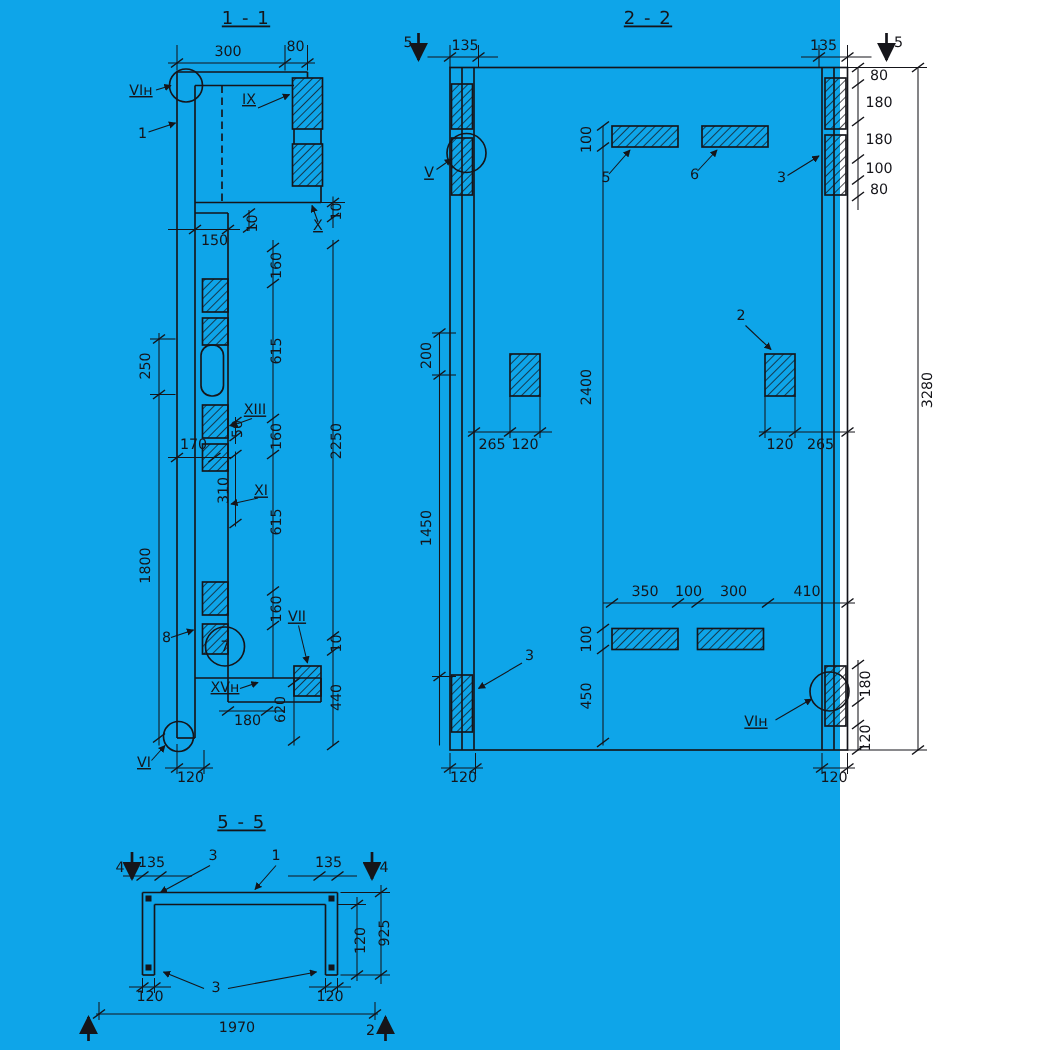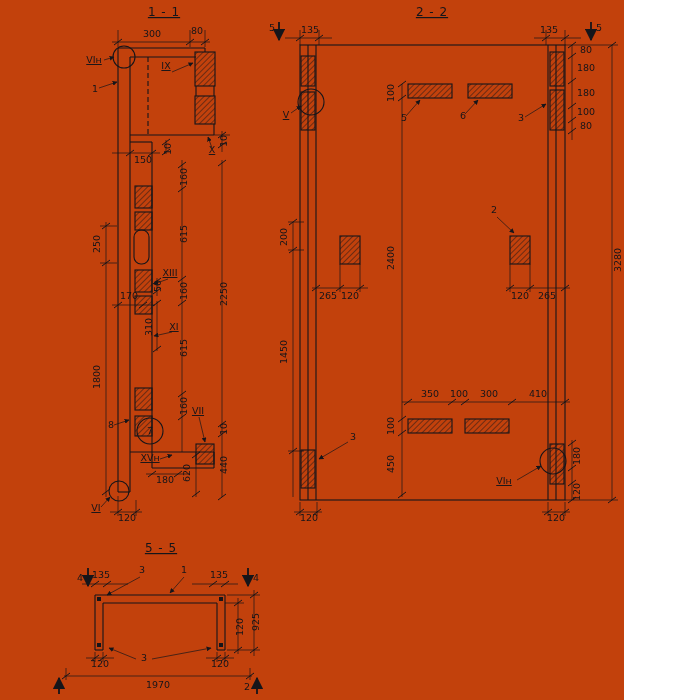--- a/index.html
+++ b/index.html
@@ -1,16 +1,16 @@
 <!DOCTYPE html>
 <html><head>
 <meta charset="utf-8">
 <style>
   html,body{margin:0;padding:0;background:#ffffff;}
-  .stage{width:624px;height:700px;position:relative;background:#c2410c;}
+  .stage{width:560px;height:700px;position:relative;background:#0ea5e9;}
   svg text{font-family:"DejaVu Sans","Liberation Sans",sans-serif;fill:#15151a;}
   .title{font-size:12px;text-decoration:underline;letter-spacing:1px;}
   .g1 line,.g1 circle,.g1 rect,.g1 path{stroke:#15151a;stroke-width:1.1;fill:none;}
   .g1 rect.h{fill:url(#hp);}
   .g1 rect.solid{fill:#15151a;stroke:none;}
   .d line{stroke:#15151a;stroke-width:0.7;fill:none;}
   .dash{stroke-dasharray:5 3;stroke-width:0.8;}
   .mk line{stroke:#15151a;stroke-width:1.8;}
 </style>
 </head>

